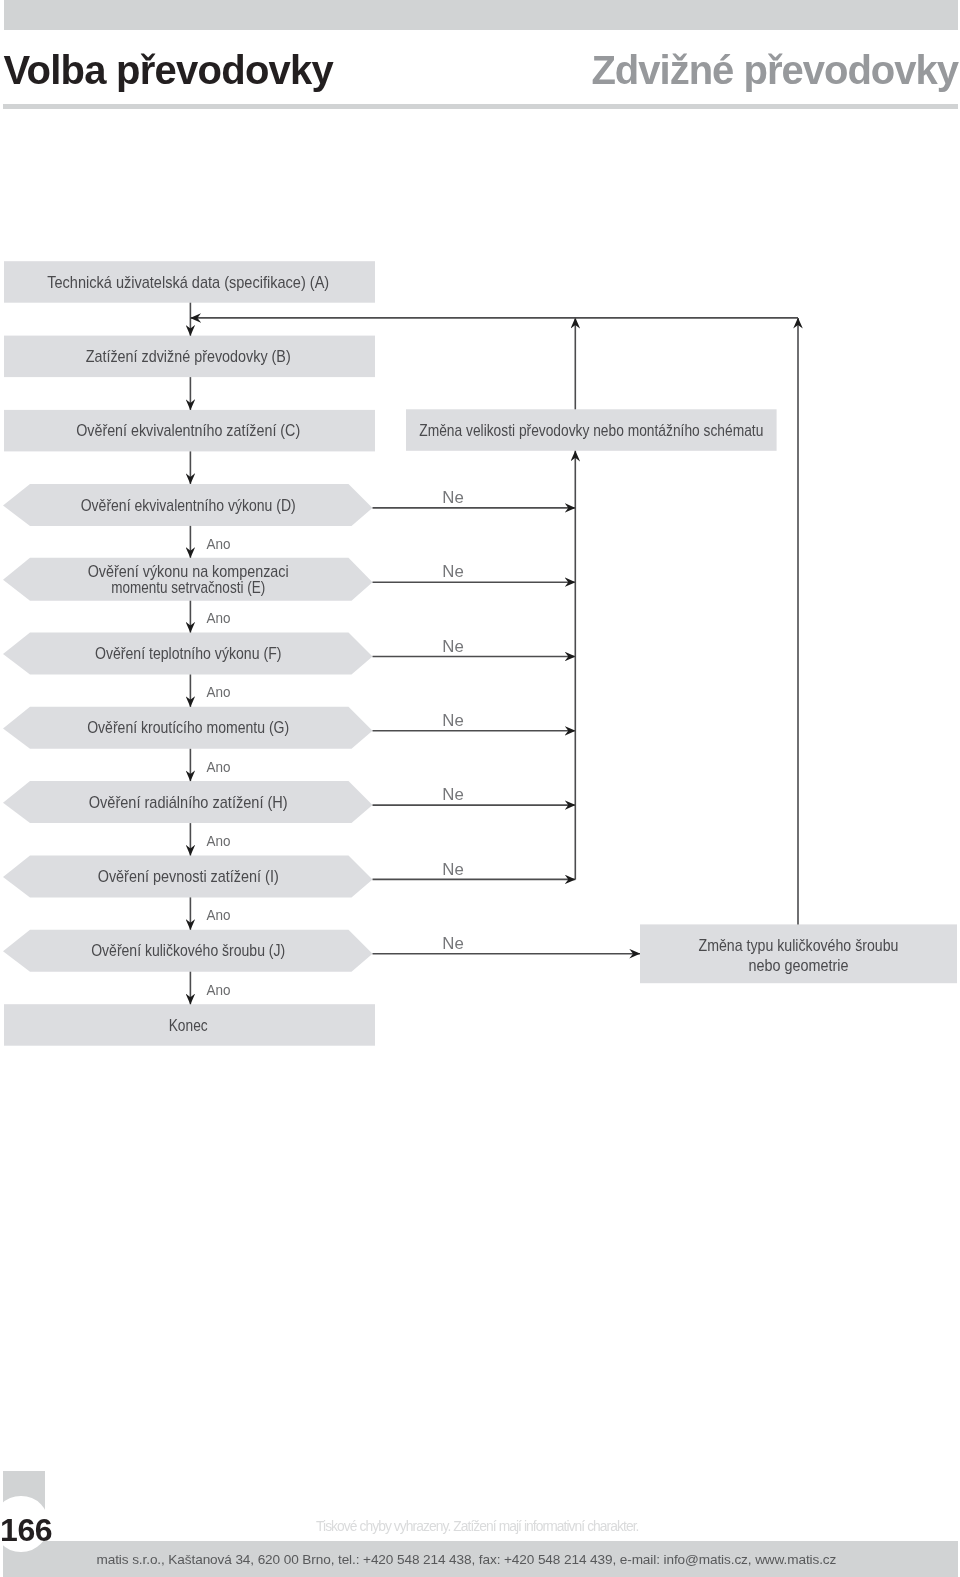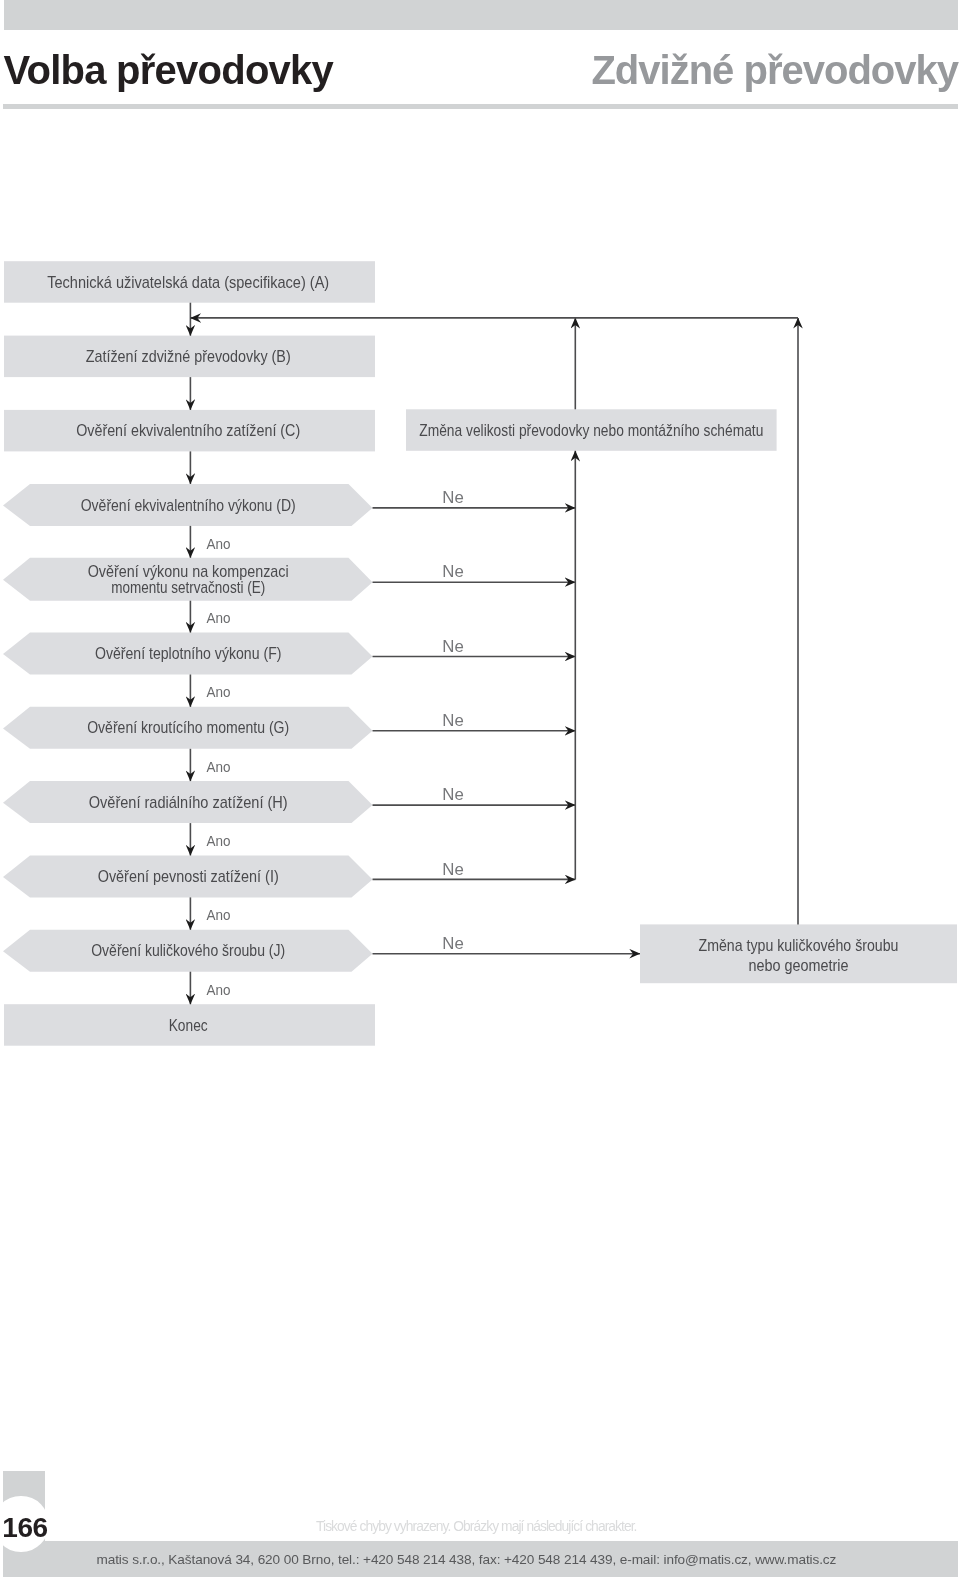--- a/index.html
+++ b/index.html
@@ -16,21 +16,21 @@
 
   
   .fc{left:0;top:0;width:960px;height:1100px;}
 
   .bt{font-family:"Liberation Sans",sans-serif;font-size:17px;letter-spacing:0px;fill:#4a4a4d;}
   .st{font-family:"Liberation Sans",sans-serif;font-size:15px;fill:#6a6b6d;}
   .stn{font-family:"Liberation Sans",sans-serif;font-size:16px;fill:#76777a;}
   
   .pg-square{left:3.1px;top:1470.7px;width:41.6px;height:107px;background:#d1d3d4;}
   .pg-circle{left:-7px;top:1496px;width:55.5px;height:55.5px;border-radius:50%;background:#fff;}
-  .pg-num{left:0px;top:1512px;width:50px;text-align:center;font-size:28px;font-weight:bold;letter-spacing:-0.4px;color:#231f20;}
+  .pg-num{left:0px;top:1512px;width:50px;text-align:center;font-size:32px;font-weight:bold;letter-spacing:-0.4px;color:#231f20;}
   .footbar{left:3.1px;top:1541.2px;right:2.4px;height:36px;background:#d1d3d4;}
   .disclaimer{left:316px;top:1519px;font-size:13.8px;letter-spacing:-0.92px;color:#dadbdc;}
   .contact{left:96.5px;top:1551.5px;font-size:13.6px;font-weight:normal;letter-spacing:-0.1px;color:#58595b;}
 </style>
 </head>
 <body>
 
 <div class="page">
 
   <div class="abs topband"></div>
@@ -112,16 +112,16 @@
         <text x="591.3" y="435.65000000000003" text-anchor="middle" class="bt" textLength="344" lengthAdjust="spacingAndGlyphs">Změna velikosti převodovky nebo montážního schématu</text>
         <text x="798.5" y="950.8" text-anchor="middle" class="bt" textLength="200" lengthAdjust="spacingAndGlyphs">Změna typu kuličkového šroubu</text>
         <text x="798.5" y="970.5" text-anchor="middle" class="bt" textLength="100" lengthAdjust="spacingAndGlyphs">nebo geometrie</text>
       </g>
   </svg>
 
   <div class="abs pg-square"></div>
   <div class="abs footbar"></div>
   <div class="abs pg-circle"></div>
   <div class="abs pg-num">166</div>
-  <div class="abs disclaimer">Tiskové chyby vyhrazeny. Obrázky mají následující charakter.</div>
+  <div class="abs disclaimer">Tiskové chyby vyhrazeny. Zatížení mají informativní charakter.</div>
   <div class="abs contact">matis s.r.o., Kaštanová 34, 620 00 Brno, tel.: +420 548 214 438, fax: +420 548 214 439, e-mail: info@matis.cz, www.matis.cz</div>
 
 </div>
 
 </body></html>

